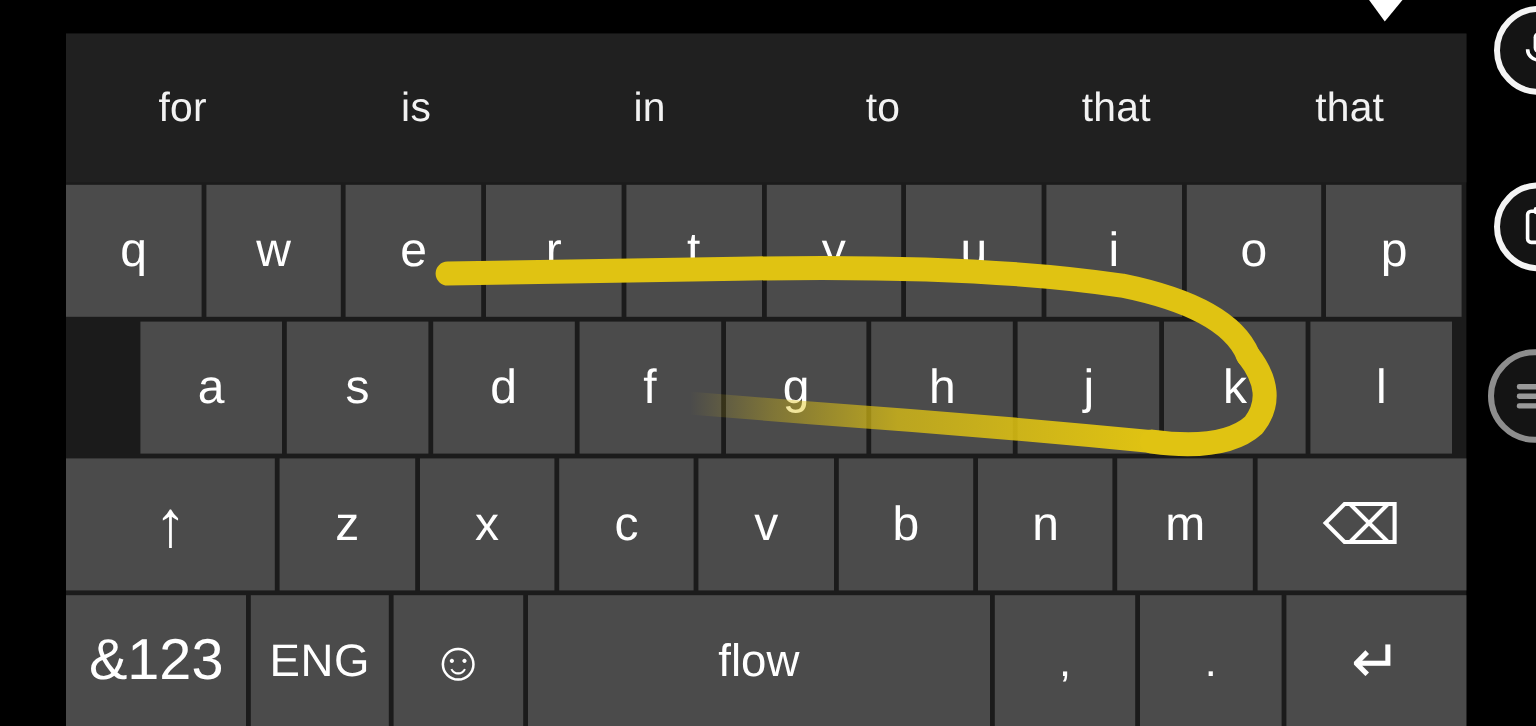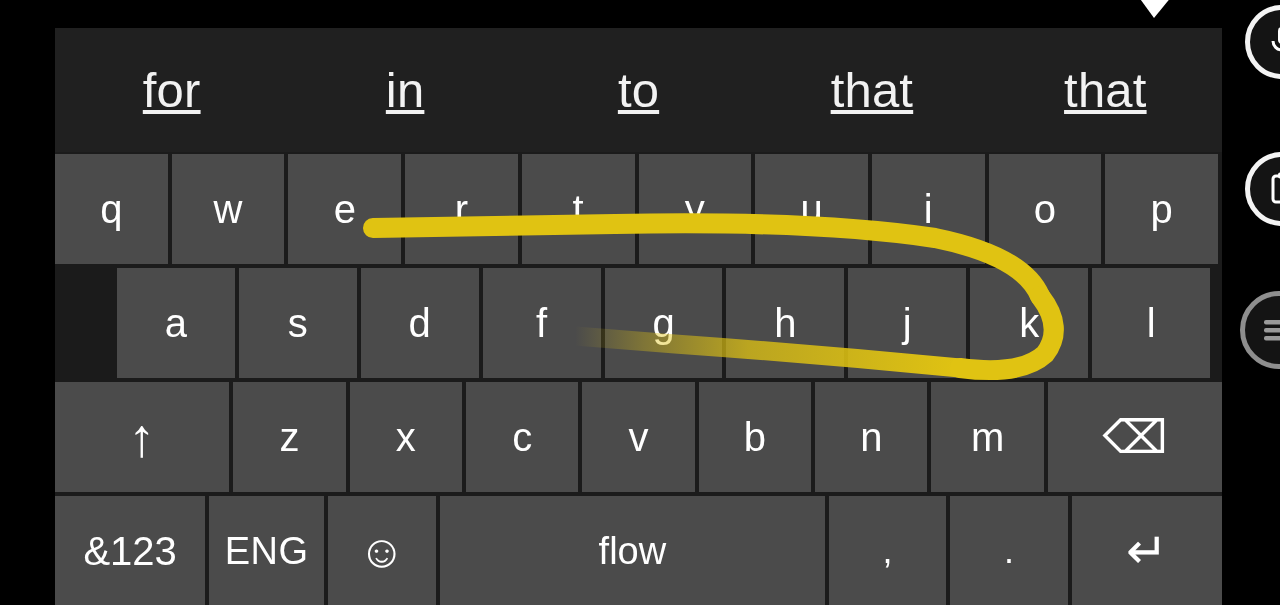--- a/index.html
+++ b/index.html
@@ -42,26 +42,25 @@
     left: 0; top: 0;
     width: 1167px; height: 124px;
     background: #202020;
     display: flex;
     align-items: center;
   }
   .suggestion {
     flex: 1 1 0;
     text-align: center;
     color: #f2f2f2;
-    font-size: 49px;
+    font-size: 34px;
     font-weight: 400;
     letter-spacing: .2px;
     line-height: 1;
     user-select: none;
-    text-decoration: underline;
   }
 
   
   .rows {
     position: absolute;
     left: 0; top: 124px;
     width: 1167px; height: 453px;
   }
   .row {
     position: absolute;
@@ -89,21 +88,21 @@
     position: relative;
   }
   .key.letter { flex: 1 1 0; }
   .spacer { height: 100%; }
 
   .key .glyph { font-size: 44px; line-height: 1; display: block; }
   .key.shift .glyph  { font-size: 54px; font-weight: 700; }
   .key.back .glyph   { font-size: 46px; }
   .key.enter .glyph  { font-size: 50px; }
   .key.emoji .glyph  { font-size: 46px; }
-  .key.num  { font-size: 40px; }
+  .key.num  { font-size: 48px; }
   .key.lang { font-size: 38px; letter-spacing: .5px; }
   .key.space { font-size: 38px; }
   .key.punct { font-size: 34px; }
   .key.punct .glyph { font-size: 36px; }
 
   
   .swipe-layer {
     position: absolute;
     left: 0; top: 0;
     width: 1167px; height: 577px;
@@ -137,20 +136,21 @@
       <svg width="40" height="34" viewBox="0 0 40 34">
         <path d="M2 0 L36 0 L18 22 Z" fill="#ffffff"></path>
       </svg>
     </div>
   </div>
 
   <div class="keyboard">
 
     <div class="suggestion-bar">
       <div class="suggestion">for</div>
+      <div class="suggestion">is</div>
       <div class="suggestion">in</div>
       <div class="suggestion">to</div>
       <div class="suggestion">that</div>
       <div class="suggestion">that</div>
     </div>
 
     <div class="rows">
 
       <div class="row r1">
         <div class="key letter">q</div>

